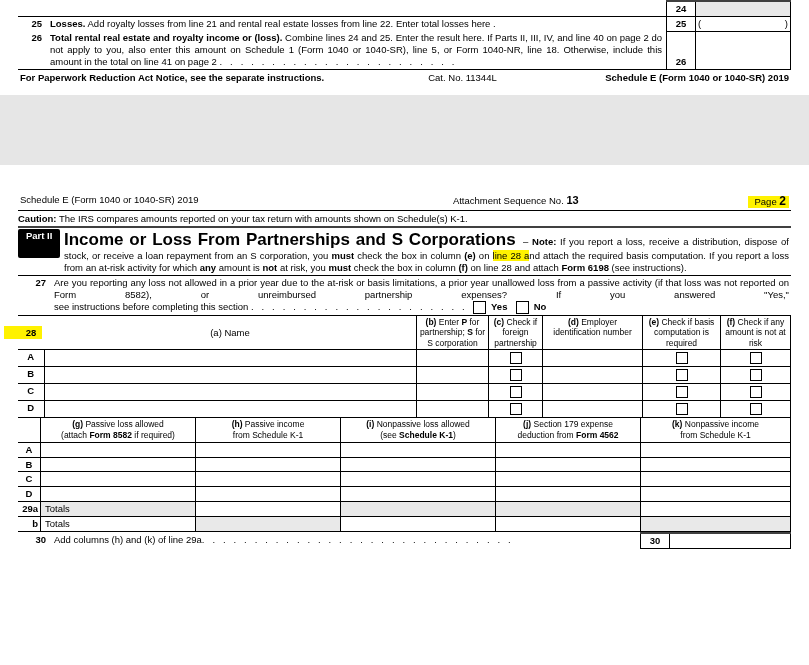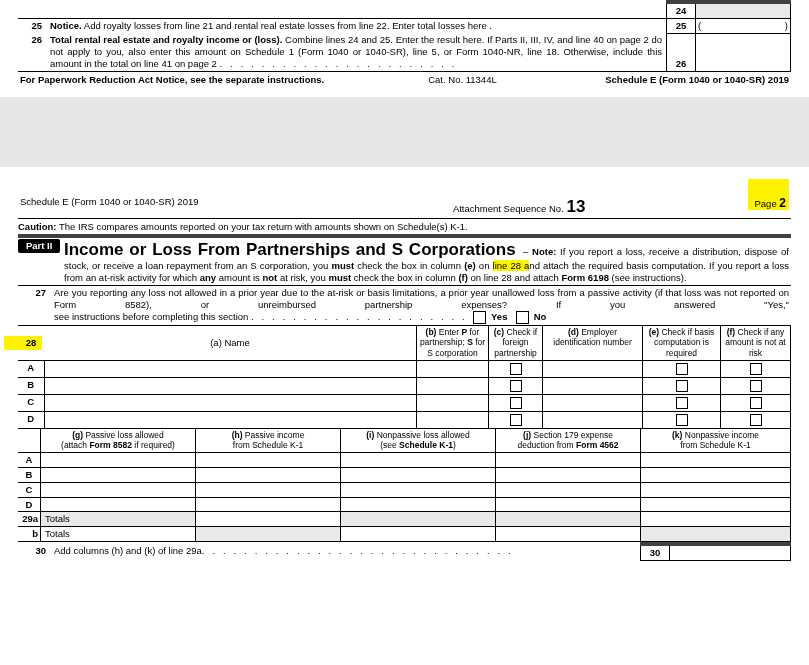--- a/index.html
+++ b/index.html
@@ -20,39 +20,39 @@
     background: #e6e6e6;
     height: 70px;
     width: 100%;
   }
   table { border-collapse: collapse; width: 100%; }
   td, th {
     padding: 1px 2px;
     vertical-align: top;
     line-height: 1.25;
   }
-  .bt { border-top: 4px solid #404040; }
+  .bt { border-top: 2px solid #404040; }
   .bb { border-bottom: 1px solid #000; }
   .bl { border-left: 1px solid #000; }
   .br { border-right: 1px solid #000; }
   .bb2 { border-bottom: 1.6px solid #000; }
   .bold { font-weight: bold; }
   .center { text-align: center; }
   .right { text-align: right; }
   .lineNum { font-weight: bold; text-align: right; padding-right: 6px; width: 22px; }
   .numBox { width: 24px; text-align: center; font-weight: bold; border-left:1px solid #000; border-right:1px solid #000; }
   .valBox { width: 90px; border-right:1px solid #000; }
   .rowLetter { font-weight: bold; text-align: center; width: 18px; }
   .footerRow td { padding-top: 2px; }
   .hl { background: #fff200; }
   .part-box {
     display:inline-block;
     background:#000; color:#fff;
     font-weight:bold;
-    padding: 1px 8px 1px 8px;
+    padding: 1px 8px 16px 8px;
     border-radius: 2px;
   }
   .leaders::after {
     content: " .  .  .  .  .  .  .  .  .  .  .  .  .  .  .  .  .  .  .  .  .  .  .  .  .  .  .  .  .  .  .  .  .  .  .  .  .  .  .  .  .  .  .  .  .  .";
     white-space: nowrap;
     overflow: hidden;
   }
   .checkbox { width:10px; height:10px; border:1px solid #000; background:#fff; display:block; margin: 1px auto; }
   .checkbox-inline { width:11px; height:11px; border:1px solid #000; display:inline-block; vertical-align:middle; margin-left:6px; margin-right:2px; }
   .paren { font-family: Helvetica, Arial, sans-serif; }
@@ -69,21 +69,21 @@
         <tr>
       <td class="lineNum bb" style="padding-top:0"></td>
       <td class="bb" style="overflow:hidden; max-width:500px;"><span class="leaders" style="visibility:hidden"></span></td>
       <td class="numBox bb bt">24</td>
       <td class="valBox bb bt shade"></td>
     </tr>
 
     <tr>
       <td class="lineNum">25</td>
       <td style="overflow:hidden; white-space:nowrap;">
-        <span class="bold">Notice.</span><span>  Add royalty losses from line 21 and rental real estate losses from line 22. Enter total losses here  .</span>
+        <span class="bold">Losses.</span><span>  Add royalty losses from line 21 and rental real estate losses from line 22. Enter total losses here  .</span>
       </td>
       <td class="numBox bb">25</td>
       <td class="valBox bb">
         <span class="paren">(</span>
         <span style="display:inline-block;width:60px;"></span>
         <span class="paren" style="float:right">)</span>
       </td>
     </tr>
 
     <tr>
@@ -109,24 +109,24 @@
 
 <div class="gap"></div>
 
 <div class="page" style="padding-top:28px;">
 
   <table>
     <tbody>
         <tr>
       <td class="bb" style="width:56%">Schedule E (Form 1040 or 1040-SR) 2019</td>
       <td class="bb" style="width:30%">
-        <span>Attachment Sequence No. </span><span class="bold" style="font-size:17px">13</span>
+        <span>Attachment Sequence No. </span><span class="bold" style="font-size:11px">13</span>
       </td>
       <td class="bb right" style="width:14%">
-        <span class="hl" style="padding:19px 3px 1px 6px;">
+        <span class="hl" style="padding:0 3px 1px 6px;">
           <span>Page </span><span class="bold" style="font-size:12px">2</span>
         </span>
       </td>
     </tr>
   </tbody>
     </table>
 
   <div style="padding:2px 0;">
     <span class="bold">Caution:</span>
     <span>The IRS compares amounts reported on your tax return with amounts shown on Schedule(s) K-1.</span>

